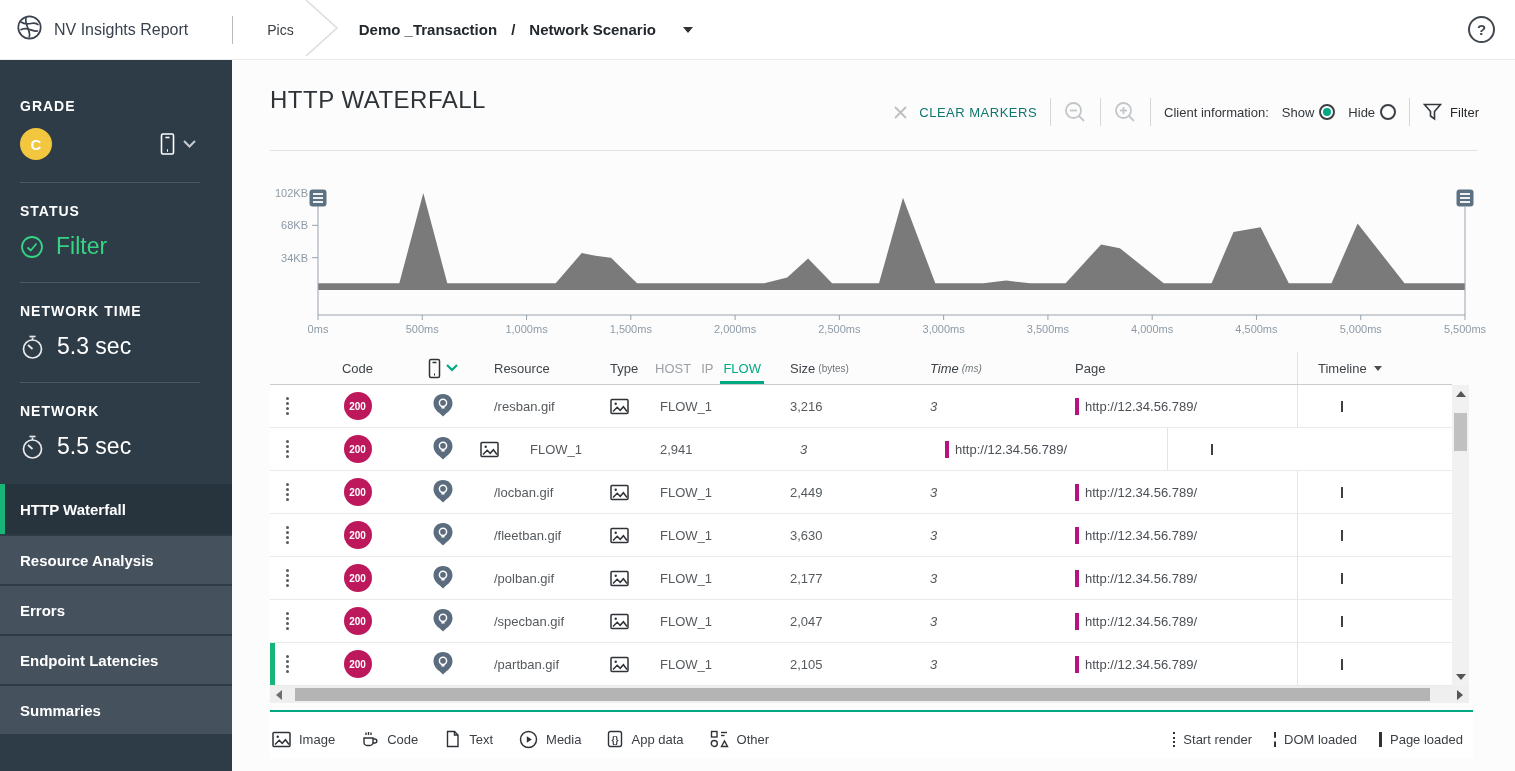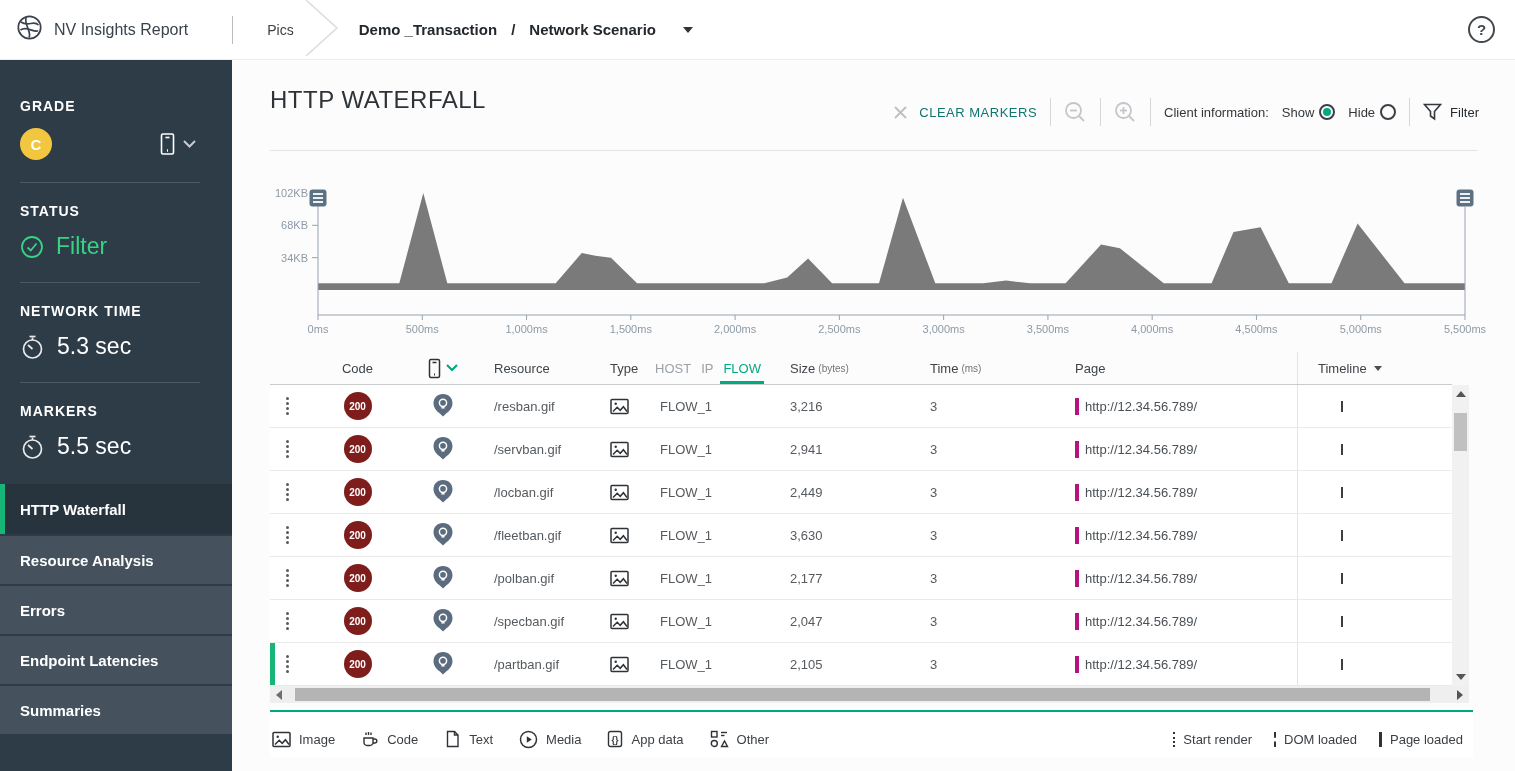--- a/index.html
+++ b/index.html
@@ -57,36 +57,36 @@
 
   
   #chart-wrap { position:absolute; left:38px; top:100px; width:1240px; height:180px; }
 
   
   #thead { position:absolute; left:38px; top:292px; width:1182px; height:33px; display:flex;
            border-bottom:1px solid #c9cbcd; font-size:13px; color:#3e4449; align-items:center; }
   .th { display:flex; align-items:center; height:100%; }
   .w-kebab{width:40px;} .w-code{width:95px; justify-content:center;} .w-pin{width:75px; justify-content:center;}
   .w-res{width:130px; padding-left:14px;} .w-type{width:45px;} .w-flow{width:125px; gap:10px;}
-  .w-size{width:140px; padding-left:10px;} .w-time{width:140px; padding-left:10px;}
+  .w-size{width:140px; padding-left:10px;} .w-time{width:140px; padding-left:10px;font-style:italic;}
   .w-page{width:237px; padding-left:15px;} .w-tl{width:155px; padding-left:20px;}
   .th.w-tl, .cell.w-tl { border-left:1px solid #e4e4e4; }
   .hd-dim { color:#9ba1a6; }
   .hd-flow-on { color:#00a982; position:relative; }
   .hd-flow-on::after { content:""; position:absolute; left:-3px; right:-3px; bottom:-8px; height:3px; background:#00a982; }
   .unit { font-size:10px; color:#6f767b; margin-left:3px; }
   .tl-caret { width:0; height:0; border-left:4px solid transparent; border-right:4px solid transparent;
               border-top:5px solid #4a4f54; margin-left:7px; }
   #tbody { position:absolute; left:38px; top:325px; width:1182px; height:301px; background:#fff; overflow:hidden; }
   .row { display:flex; align-items:center; height:43px; border-bottom:1px solid #eaeaea; background:#fff; cursor:pointer; }
   .row.selected { box-shadow:inset 5px 0 0 #17b577; }
   .cell { display:flex; align-items:center; height:100%; font-size:13px; color:#555a5e; }
   .kebab { display:flex; flex-direction:column; gap:2px; margin-left:16px; cursor:pointer; }
   .kebab i { width:3px; height:3px; border-radius:50%; background:#565b60; }
-  .pill { width:28px; height:28px; border-radius:50%; background:#7f1d1d; color:#fff; font-size:10px; font-weight:bold;
+  .pill { width:28px; height:28px; border-radius:50%; background:#be185d; color:#fff; font-size:10px; font-weight:bold;
           display:flex; align-items:center; justify-content:center; }
   .page-bar { width:4px; height:17px; background:#b5137f; margin-right:6px; flex:0 0 auto; }
   .page-url { color:#4a5055; }
   .tl-tick { width:2px; height:11px; background:#3a3f44; margin-left:43px; }
 
   
   #vscroll { position:absolute; left:1220px; top:325px; width:17px; height:301px; background:#f1f1f1; }
   .vs-arrow { position:absolute; left:0; width:17px; height:14px; display:flex; align-items:center; justify-content:center; cursor:pointer; }
   .tri-up { width:0;height:0;border-left:5px solid transparent;border-right:5px solid transparent;border-bottom:6px solid #555; }
   .tri-down { width:0;height:0;border-left:5px solid transparent;border-right:5px solid transparent;border-top:6px solid #555; }
@@ -175,21 +175,21 @@
       <svg width="25" height="27" viewBox="0 0 25 27" fill="none" stroke="#e8eaec" stroke-width="1.7">
         <circle cx="12.5" cy="16" r="9"></circle>
         <line x1="12.5" y1="4.5" x2="12.5" y2="7"></line>
         <line x1="9.5" y1="3.5" x2="15.5" y2="3.5"></line>
         <line x1="12.5" y1="16" x2="8" y2="12"></line>
       </svg>
       <span class="stat-value">5.3 sec</span>
     </div>
   </div>
   <div class="stat">
-    <div class="stat-label">MARKERS</div>
+    <div class="stat-label">NETWORK</div>
     <div class="stat-row" style="margin-left:0; padding-left:0;">
       <svg width="25" height="27" viewBox="0 0 25 27" fill="none" stroke="#e8eaec" stroke-width="1.7">
         <circle cx="12.5" cy="16" r="9"></circle>
         <line x1="12.5" y1="4.5" x2="12.5" y2="7"></line>
         <line x1="9.5" y1="3.5" x2="15.5" y2="3.5"></line>
         <line x1="12.5" y1="16" x2="8" y2="12"></line>
       </svg>
       <span class="stat-value">5.5 sec</span>
     </div>
   </div>
@@ -397,21 +397,20 @@
     <div class="cell w-code" style="justify-content:center">
       <span class="pill">200</span>
     </div>
     <div class="cell w-pin" style="justify-content:center">
       <svg width="22" height="26" viewBox="0 0 22 26">
         <path d="M11 1 C5.2 1 1.5 5 1.5 10.3 c0 4.2 2.8 7.6 5.8 9.8 L11 23.5 l3.7 -3.4 c3 -2.2 5.8 -5.6 5.8 -9.8 C20.5 5 16.8 1 11 1 z" fill="#5b6c7e"></path>
         <circle cx="11" cy="9.8" r="3.6" stroke="#fff" stroke-width="1.5" fill="none"></circle>
         <line x1="9.4" y1="14.8" x2="12.6" y2="14.8" stroke="#fff" stroke-width="1.5"></line>
       </svg>
     </div>
-    <div class="cell w-res">/servban.gif</div>
     <div class="cell w-type">
       <svg width="19" height="17" viewBox="0 0 19 17" fill="none" stroke="#2f3337" stroke-width="1.5">
         <rect x="1" y="1.5" width="17" height="14" rx="1"></rect>
         <circle cx="5.7" cy="5.8" r="1.2" fill="#2f3337" stroke="none"></circle>
         <path d="M3 13.5 l4.2 -4.2 3 3 3.2 -3.6 3.6 4.8"></path>
       </svg>
     </div>
     <div class="cell w-flow" style="padding-left:5px">FLOW_1</div>
     <div class="cell w-size">2,941</div>
     <div class="cell w-time">3</div>

